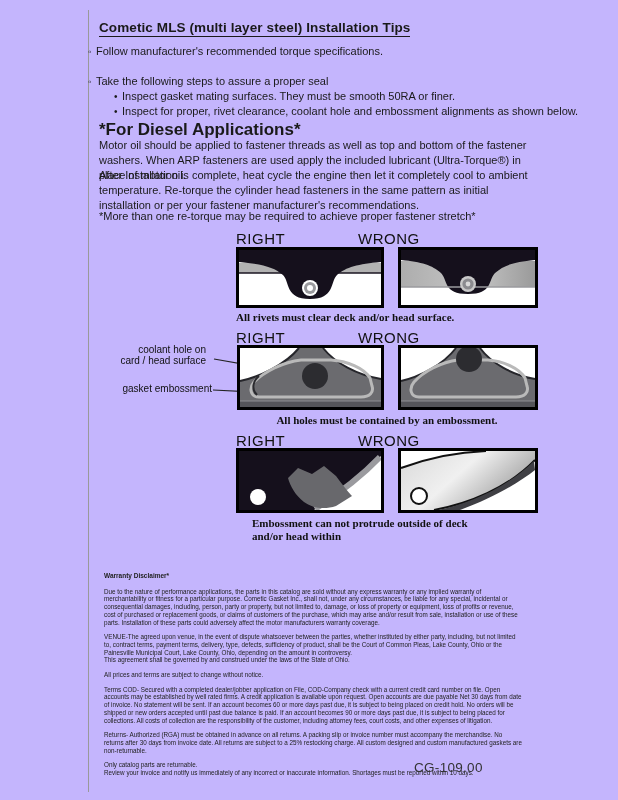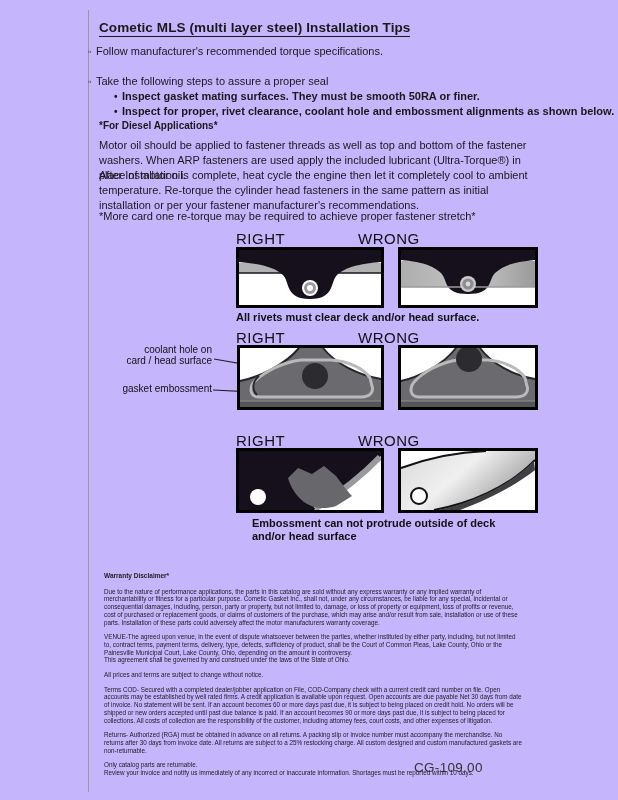--- a/index.html
+++ b/index.html
@@ -4,25 +4,25 @@
 <style>
   html,body{margin:0;padding:0;background:#fff;}
   .page{position:relative;width:618px;height:800px;background:#c4b5fd;overflow:hidden;
         font-family:"Liberation Sans", sans-serif;color:#1a1a1a;padding-left:35px;}
   .abs{position:absolute;}
   .margin-line{position:absolute;left:88px;top:10px;width:1px;height:782px;background:#999;}
   .title{left:99px;top:20px;font-size:13.5px;font-weight:bold;border-bottom:1.5px solid #1a1a1a;
          padding-bottom:1px;letter-spacing:.1px;}
   .bullet-row{position:absolute;left:88px;font-size:11px;line-height:13px;white-space:nowrap;}
   .bullet-row .marker{display:inline-block;width:8px;font-size:10px;vertical-align:top;}
-  .sub{left:114px;font-weight:bold;}
-  .h2{left:99px;font-size:10px;font-weight:bold;text-align:right;}
+  .sub{left:114px;}
+  .h2{left:99px;font-size:17px;font-weight:bold;text-align:right;}
   .para{left:99px;width:444px;font-size:11px;line-height:15px;}
   .dg-header{position:absolute;width:140px;text-align:left;font-size:15px;letter-spacing:.5px;color:#111;}
-  .caption{position:absolute;font-size:11px;font-weight:bold;line-height:12.5px;color:#111;}
+  .caption{position:absolute;font-size:11px;font-weight:bold;line-height:12.5px;color:#111;font-family:Liberation Serif, serif;}
   .dg-label{position:absolute;font-size:10px;line-height:11px;text-align:right;color:#111;}
   svg{display:block;}
   .panel{position:absolute;}
   .disclaimer{position:absolute;left:104px;top:572px;width:418px;font-size:6.3px;line-height:7.7px;
               color:#222;}
   .disclaimer .dh{font-weight:bold;font-size:6.5px;margin-bottom:8px;}
   .disclaimer p{margin:0 0 7px 0;}
   .footer{left:388px;top:760px;font-size:13.5px;color:#333;letter-spacing:.3px;margin-left:26px;}
 </style>
 </head>
@@ -43,21 +43,21 @@
   <div class="bullet-row sub" style="top:90px">
     <span class="marker">•</span><span>Inspect gasket mating surfaces.  They must be smooth 50RA or finer.</span>
   </div>
   <div class="bullet-row sub" style="top:105px">
     <span class="marker">•</span><span>Inspect for proper, rivet clearance, coolant hole and embossment alignments as shown below.</span>
   </div>
 
   <div class="abs h2" style="top:120px">*For Diesel Applications*</div>
   <div class="abs para" style="top:168px">After Installation is complete, heat cycle the engine then let it completely cool to ambient temperature. Re-torque the cylinder head fasteners in the same pattern as initial installation or per your fastener manufacturer's recommendations.</div>
   <div class="abs para" style="top:138px">Motor oil should be applied to fastener threads as well as top and bottom of the fastener washers. When ARP fasteners are used apply the included lubricant (Ultra-Torque®) in place of motor oil.</div>
-  <div class="abs para" style="top:209px">*More card one re-torque may be required to achieve proper fastener stretch*</div>
+  <div class="abs para" style="top:209px">*More than one re-torque may be required to achieve proper fastener stretch*</div>
 
   <div class="dg-header" style="left:236px;top:230px">RIGHT</div>
   <div class="dg-header" style="left:358px;top:230px">WRONG</div>
 
   <svg class="panel" style="left:236px;top:247px" width="148" height="61" viewBox="0 0 148 61">
     <rect x="0" y="0" width="148" height="61" fill="#ffffff"></rect>
     <rect x="3" y="16" width="142" height="10" fill="#b2b2b2"></rect>
     <line x1="3" y1="26" x2="145" y2="26" stroke="#1a1520" stroke-width="1.5"></line>
     <path d="M3,3 H145 V15 C122,17 110,20 101,28 C94,35 99,52 74,52 C49,52 54,35 47,28 C38,20 26,17 3,15 Z" fill="#15101c"></path>
     <circle cx="74" cy="41" r="8" fill="#ffffff"></circle>
@@ -82,21 +82,21 @@
     <circle cx="70" cy="37" r="5.6" fill="#8b8b8f"></circle>
     <circle cx="70" cy="37" r="2.4" fill="#d9d9d9"></circle>
     <rect x="1.5" y="1.5" width="137" height="58" fill="none" stroke="#000" stroke-width="3"></rect>
   </svg>
 
   <div class="caption" style="left:236px;top:311px">All rivets must clear deck and/or head surface.</div>
 
   <div class="dg-header" style="left:236px;top:329px">RIGHT</div>
   <div class="dg-header" style="left:358px;top:329px">WRONG</div>
 
-  <div class="dg-label" style="left:110px;top:344px;width:102px">
+  <div class="dg-label" style="left:104px;top:344px;width:102px">
     <span>coolant hole on</span><br>
     <span>card / head surface</span>
   </div>
   <div class="dg-label" style="left:110px;top:383px;width:102px">gasket embossment</div>
 
   <svg class="abs" style="left:0;top:0" width="618" height="800" viewBox="0 0 618 800" pointer-events="none">
     <line x1="214" y1="359" x2="311" y2="376" stroke="#222" stroke-width="1.2"></line>
     <line x1="213" y1="390" x2="276" y2="393" stroke="#222" stroke-width="1.2"></line>
   </svg>
 
@@ -120,20 +120,21 @@
     <path d="M82,3 L137,3 L137,34 C114,30 93,18 82,3 Z" fill="#ffffff"></path>
     <path d="M58,3 C45,20 21,32 3,36" fill="none" stroke="#26262b" stroke-width="2"></path>
     <path d="M82,3 C93,18 114,30 137,34" fill="none" stroke="#26262b" stroke-width="2"></path>
     <rect x="3" y="56" width="134" height="6" fill="#55555a"></rect>
     <line x1="3" y1="56" x2="137" y2="56" stroke="#8e8e92" stroke-width="1.2"></line>
     <path d="M21,52 L118,52 C127,52 131,47 129,41 L127,33 C121,23 105,16 90,15 L60,15 C43,17 25,27 16,37 C11,43 12,52 21,52 Z" fill="none" stroke="#b9b9b9" stroke-width="3"></path>
     <circle cx="71" cy="14" r="13" fill="#2c2c30"></circle>
     <rect x="1.5" y="1.5" width="137" height="62" fill="none" stroke="#000" stroke-width="3"></rect>
   </svg>
 
+  <div class="caption" style="left:236px;top:414px;width:302px;text-align:center">All holes must be contained by an embossment.</div>
 
   <div class="dg-header" style="left:236px;top:432px">RIGHT</div>
   <div class="dg-header" style="left:358px;top:432px">WRONG</div>
 
   <svg class="panel" style="left:236px;top:448px" width="148" height="65" viewBox="0 0 148 65">
     <rect x="0" y="0" width="148" height="65" fill="#ffffff"></rect>
     <path d="M3,3 H145 V8 C122,32 96,50 78,62 L3,62 Z" fill="#15101c"></path>
     <path d="M144,9 C121,33 96,50 79,61" fill="none" stroke="#9a9a9e" stroke-width="6"></path>
     <path d="M52,30 L62,20 L76,26 L88,18 L100,28 C106,36 112,44 116,48 L100,58 C88,62 76,60 68,54 C60,48 54,38 52,30 Z" fill="#68686c"></path>
     <circle cx="22" cy="49" r="8" fill="#ffffff"></circle>
@@ -152,21 +153,21 @@
     <path d="M3,20 C30,10 60,4 88,3 L137,3 V12 C110,40 70,56 36,62 L3,62 Z" fill="url(#g2)"></path>
     <path d="M3,20 C30,10 60,4 88,3" fill="none" stroke="#111" stroke-width="2"></path>
     <path d="M137,12 C110,40 70,56 36,62" fill="none" stroke="#111" stroke-width="2"></path>
     <path d="M136,13 C108,40 72,55 40,62 L62,62 C95,50 122,34 137,22 Z" fill="#3f3f44"></path>
     <circle cx="21" cy="48" r="8" fill="#ffffff" stroke="#111" stroke-width="2"></circle>
     <rect x="1.5" y="1.5" width="137" height="62" fill="none" stroke="#000" stroke-width="3"></rect>
   </svg>
 
   <div class="caption" style="left:252px;top:517px;width:260px">
     <span>Embossment can not protrude outside of deck</span><br>
-    <span>and/or head surface</span>
+    <span>and/or head within</span>
   </div>
 
   <div class="disclaimer">
     <div class="dh">Warranty Disclaimer*</div>
     <p>Due to the nature of performance applications, the parts in this catalog are sold without any express warranty or any implied warranty of merchantability or fitness for a particular purpose.  Cometic Gasket Inc., shall not, under any circumstances, be liable for any special, incidental or consequential damages, including, person, party or property, but not limited to, damage, or loss of property or equipment, loss of profits or revenue, cost of purchased or replacement goods, or claims of customers of the purchase, which may arise and/or result from sale, installation or use of these parts.  Installation of these parts could adversely affect the motor manufacturers warranty coverage.</p>
     <p style="margin-bottom:0">VENUE-The agreed upon venue, in the event of dispute whatsoever between the parties, whether instituted by either party, including, but not limited to, contract terms, payment terms, delivery, type, defects, sufficiency of product, shall be the Court of Common Pleas, Lake County, Ohio or the Painesville Municipal Court, Lake County, Ohio, depending on the amount in controversy.</p>
     <p>This agreement shall be governed by and construed under the laws of the State of Ohio.</p>
     <p>All prices and terms are subject to change without notice.</p>
     <p>Terms COD- Secured with a completed dealer/jobber application on File, COD-Company check with a current credit card number on file.  Open accounts may be established by well rated firms.  A credit application is available upon request.  Open accounts are due payable Net 30 days from date of invoice.  No statement will be sent.  If an account becomes 60 or more days past due, it is subject to being placed on credit hold.  No orders will be shipped or new orders accepted until past due balance is paid.  If an account becomes 90 or more days past due, it is subject to being placed for collections.  All costs of collection are the responsibility of the customer, including attorney fees, court costs, and other expenses of litigation.</p>
     <p>Returns- Authorized (RGA) must be obtained in advance on all returns.  A packing slip or invoice number must accompany the merchandise.  No returns after 30 days from invoice date.  All returns are subject to a 25% restocking charge.  All custom designed and custom manufactured gaskets are non-returnable.</p>

